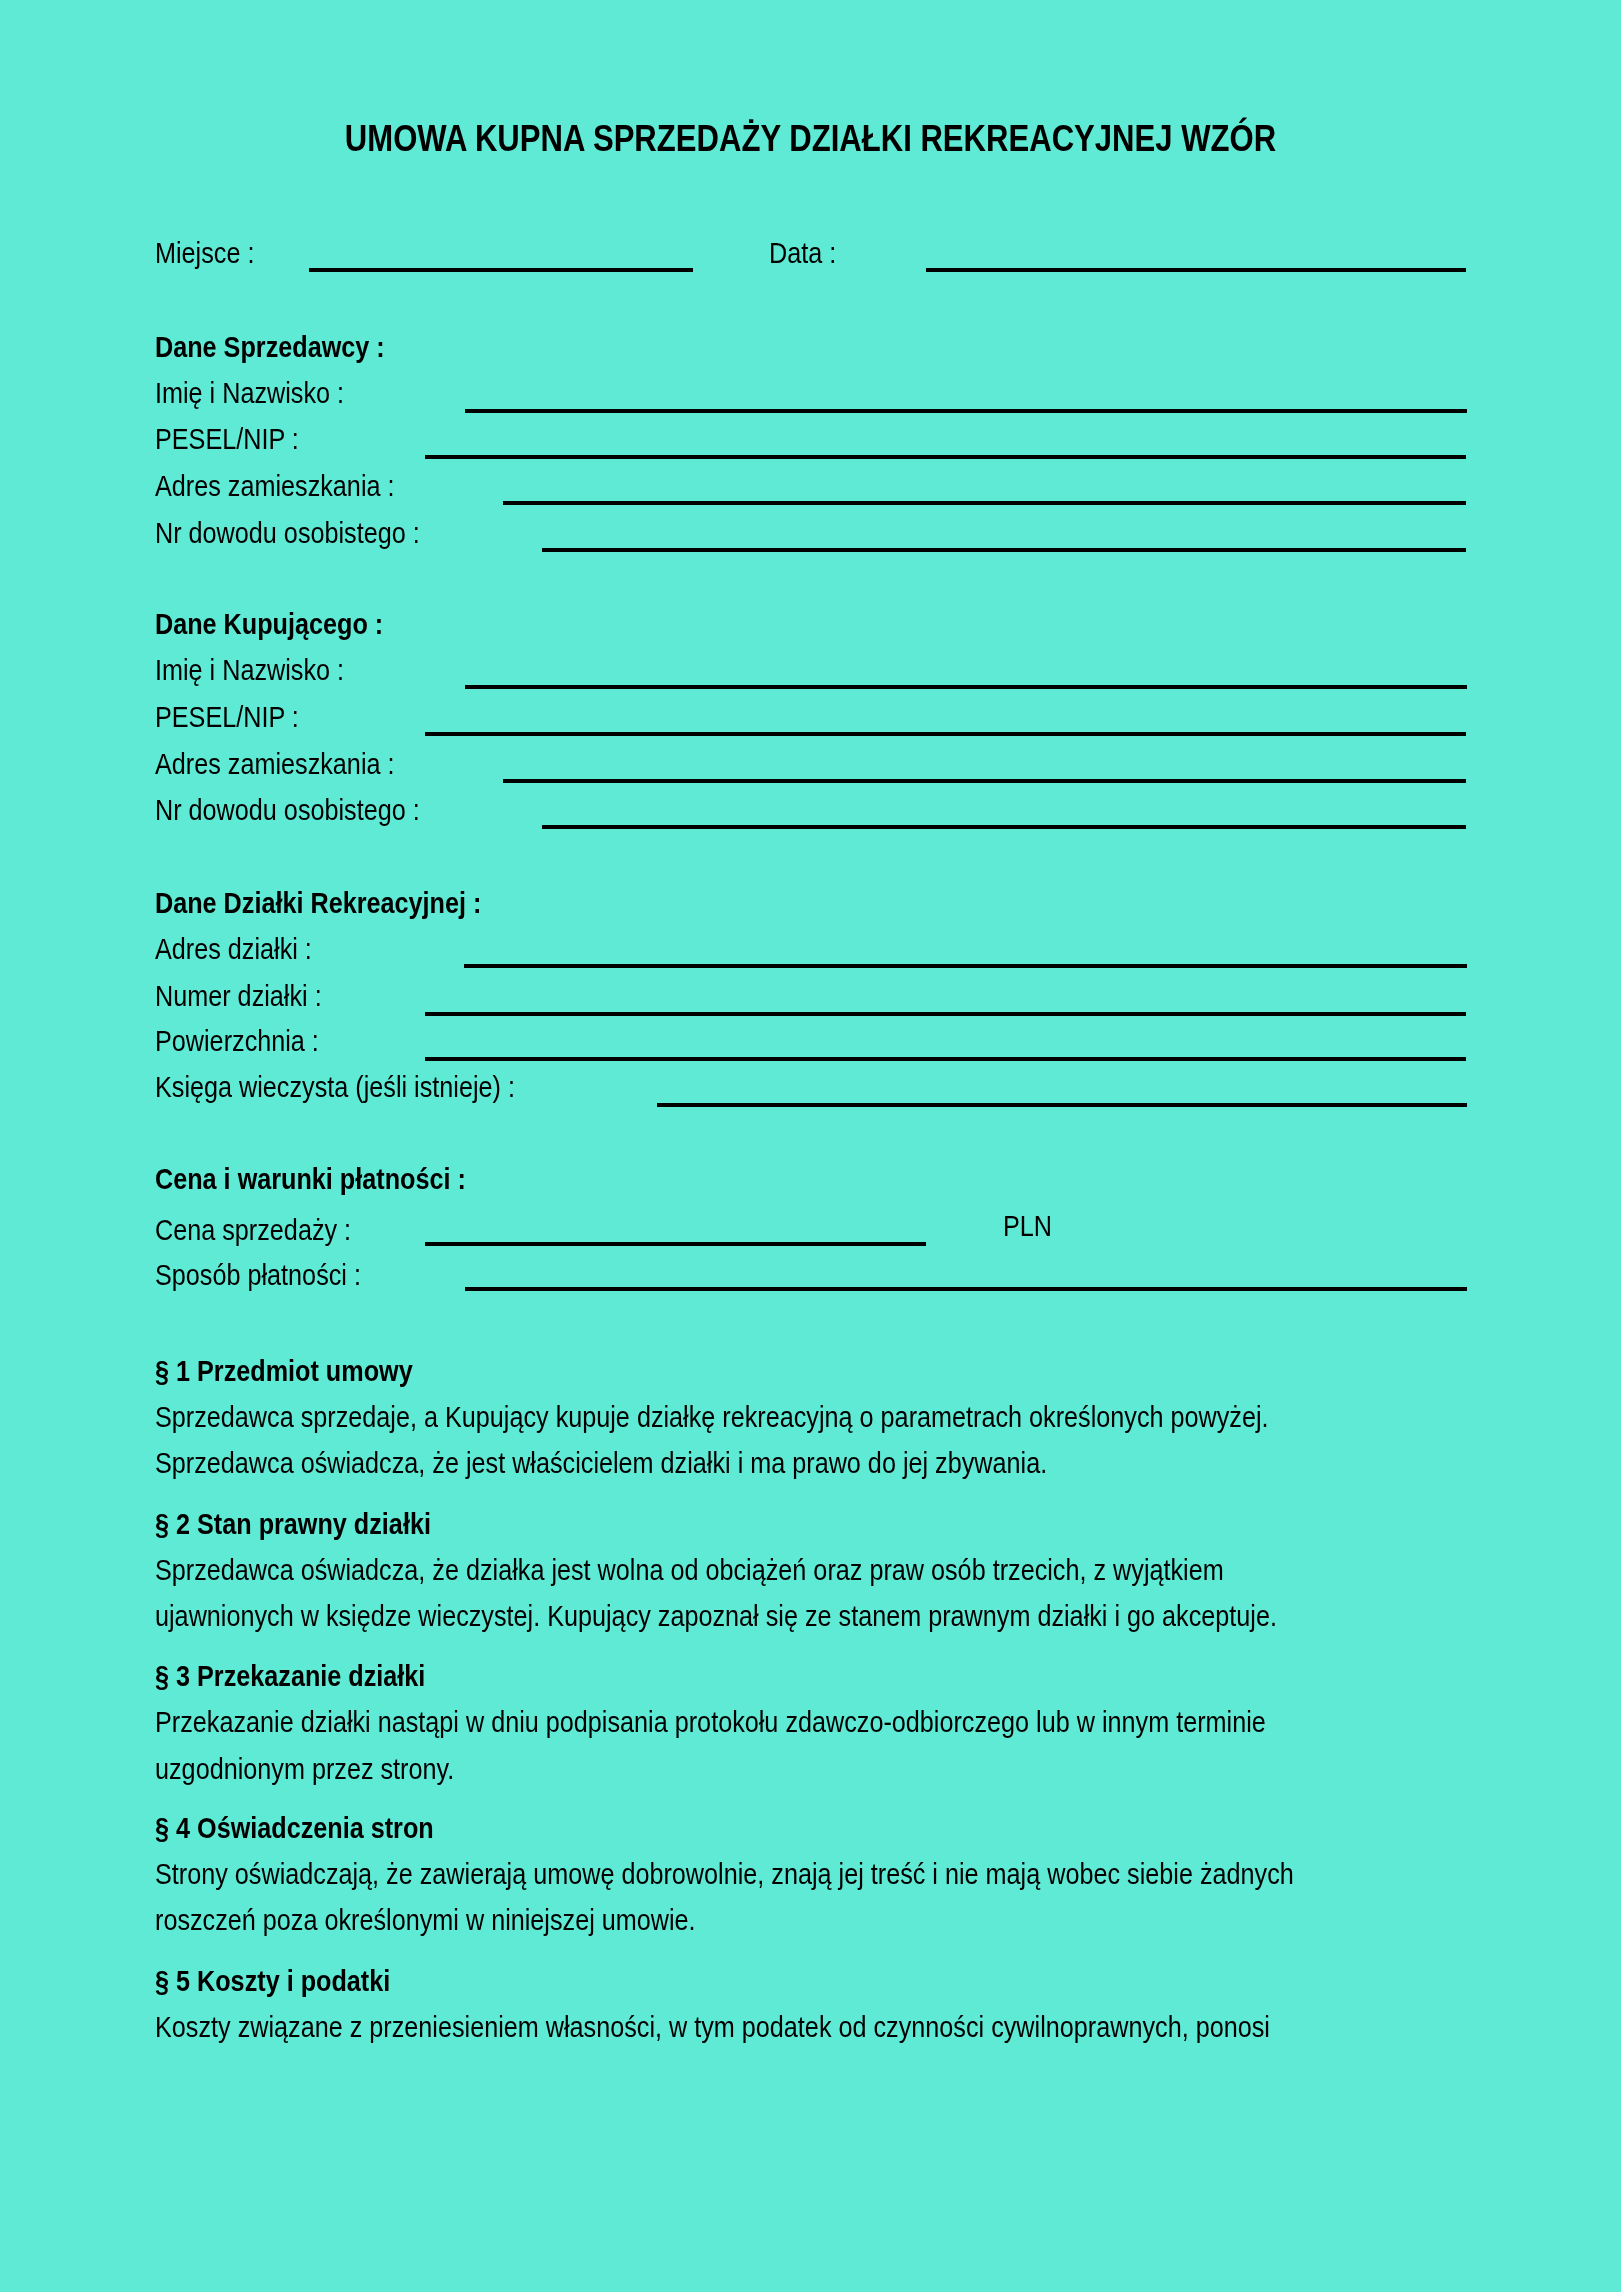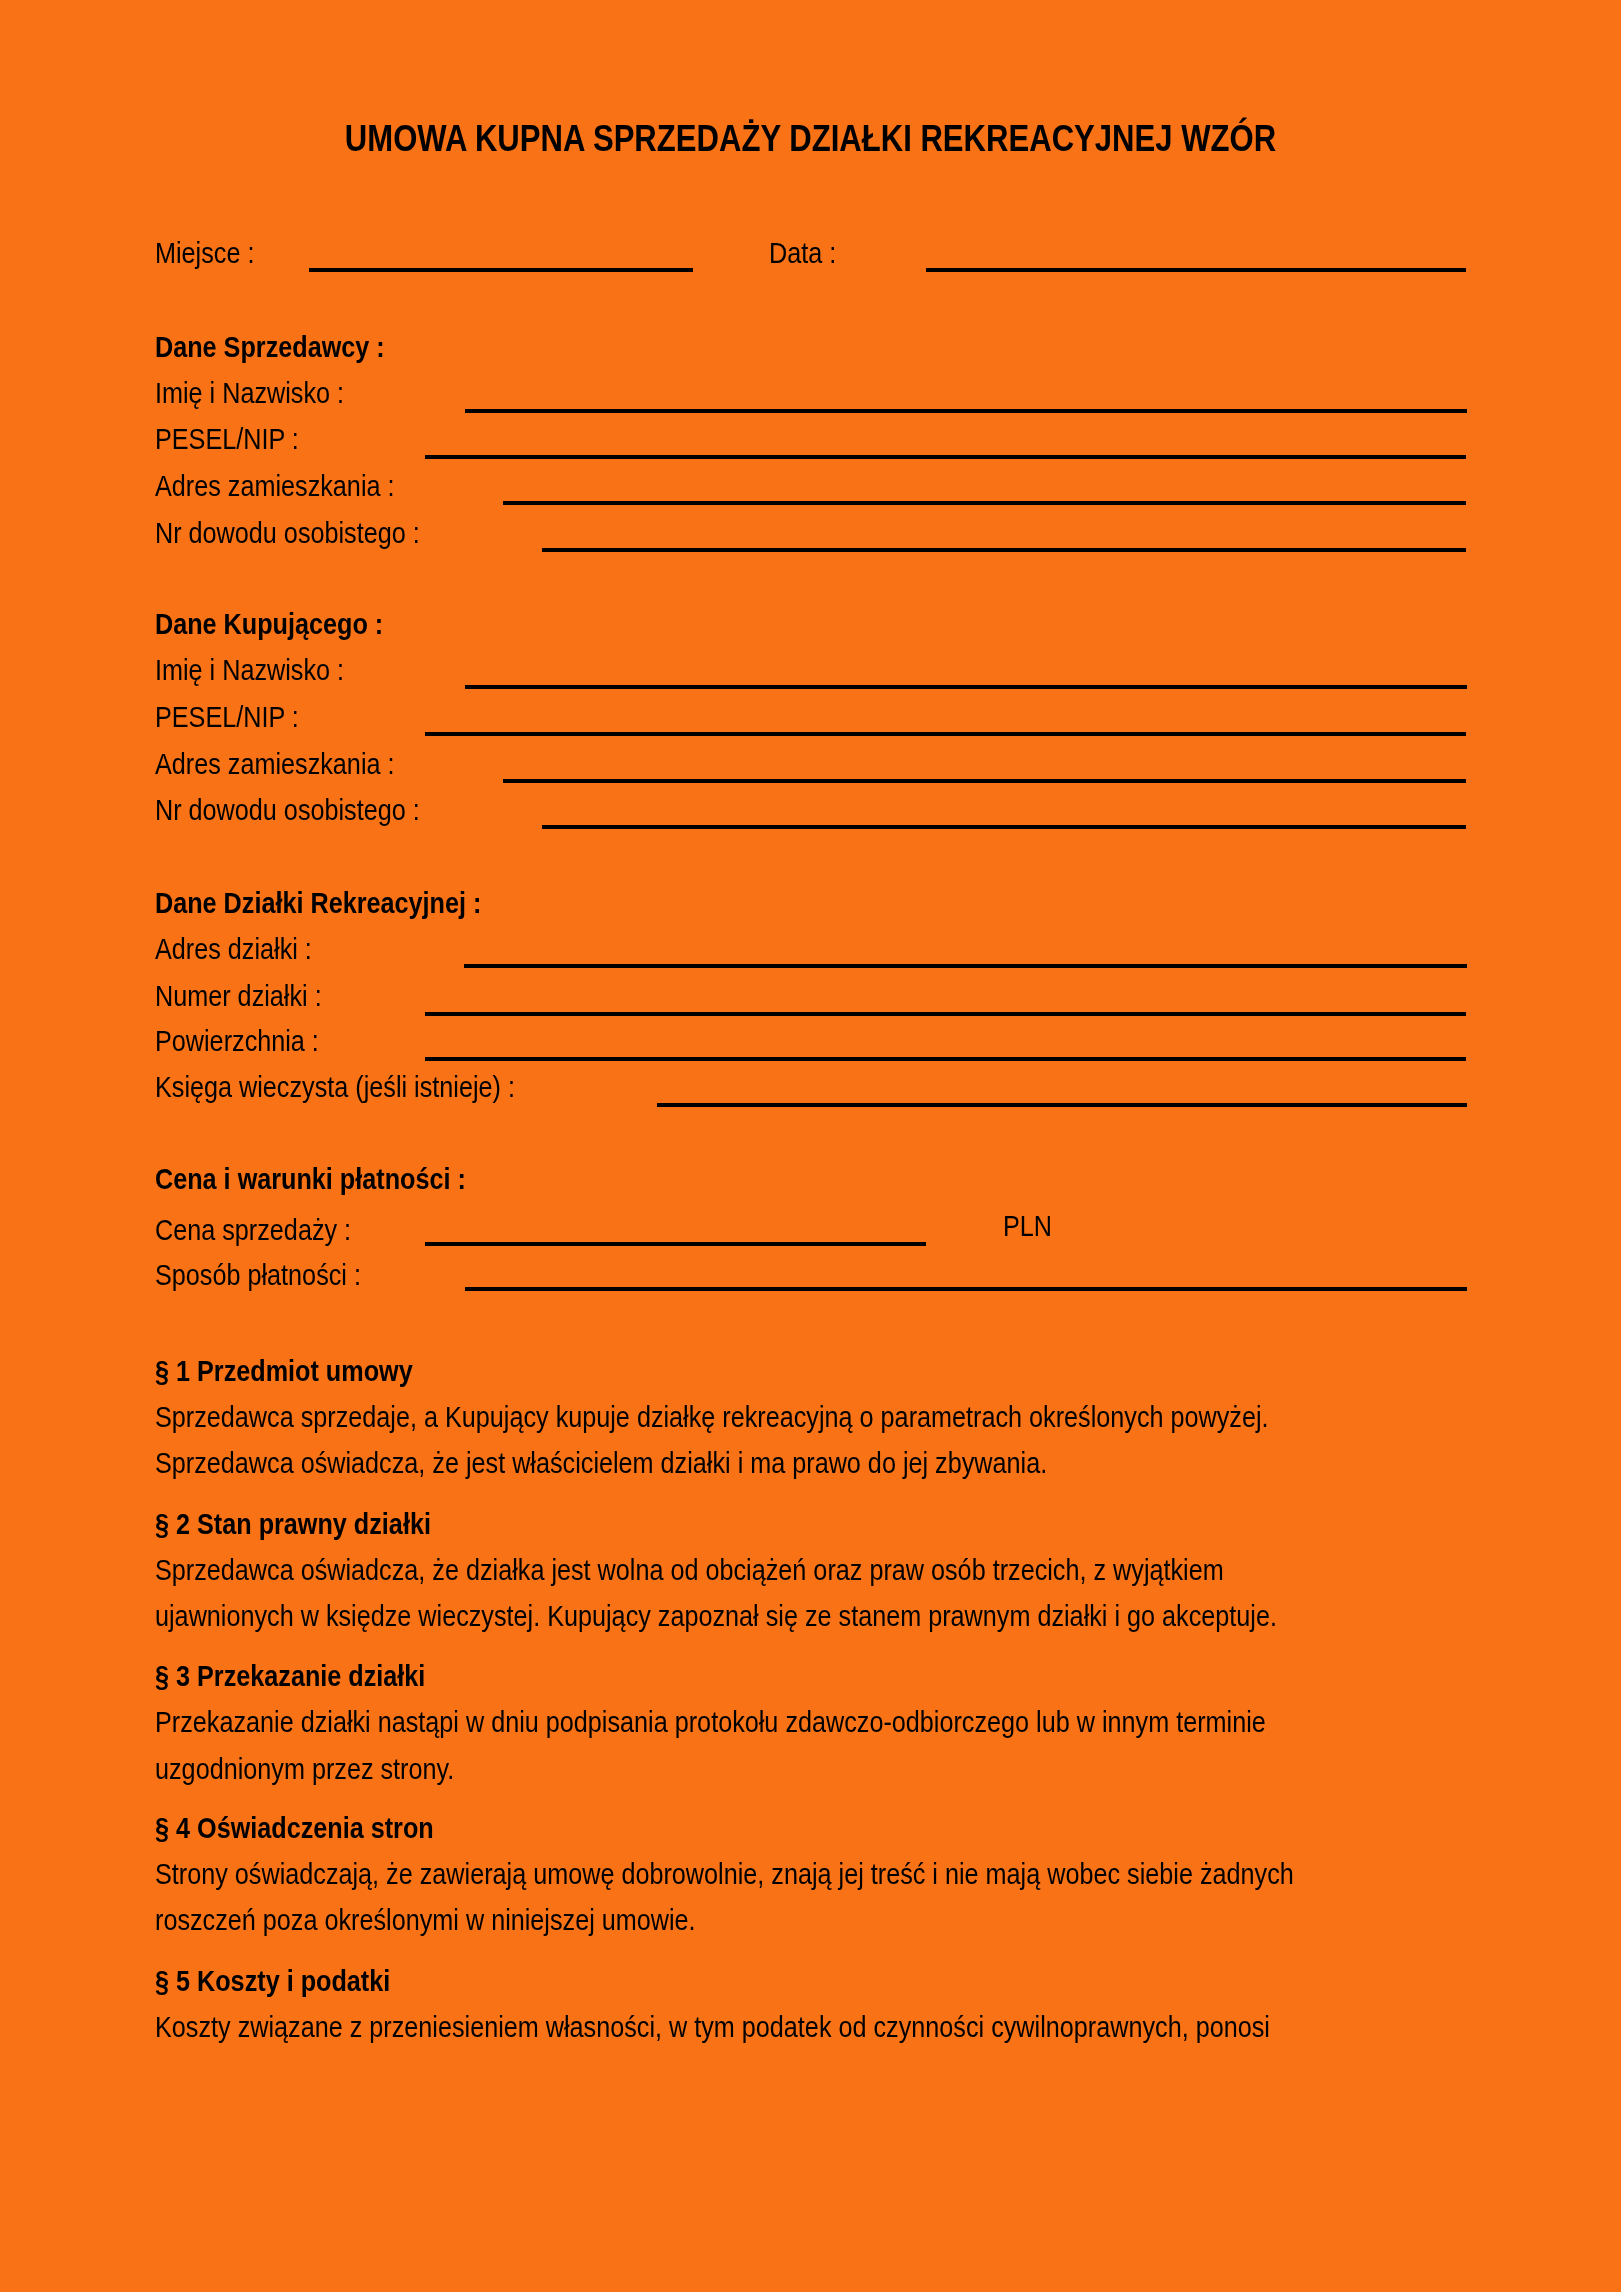--- a/index.html
+++ b/index.html
@@ -1,19 +1,19 @@
 <!DOCTYPE html>
 <html><head>
 <meta charset="utf-8">
 <style>
   html,body{margin:0;padding:0;background:#e8e8e8;}
   .page{
     position:relative;
     width:1621px;height:2293px;
-    background:#f97316;
+    background:#5eead4;
     font-family:"Liberation Sans", sans-serif;
     color:#000;
     overflow:hidden;
     margin:0 auto;
   }
   .t{
     position:absolute;
     font-size:30px;
     line-height:37px;
     white-space:nowrap;

